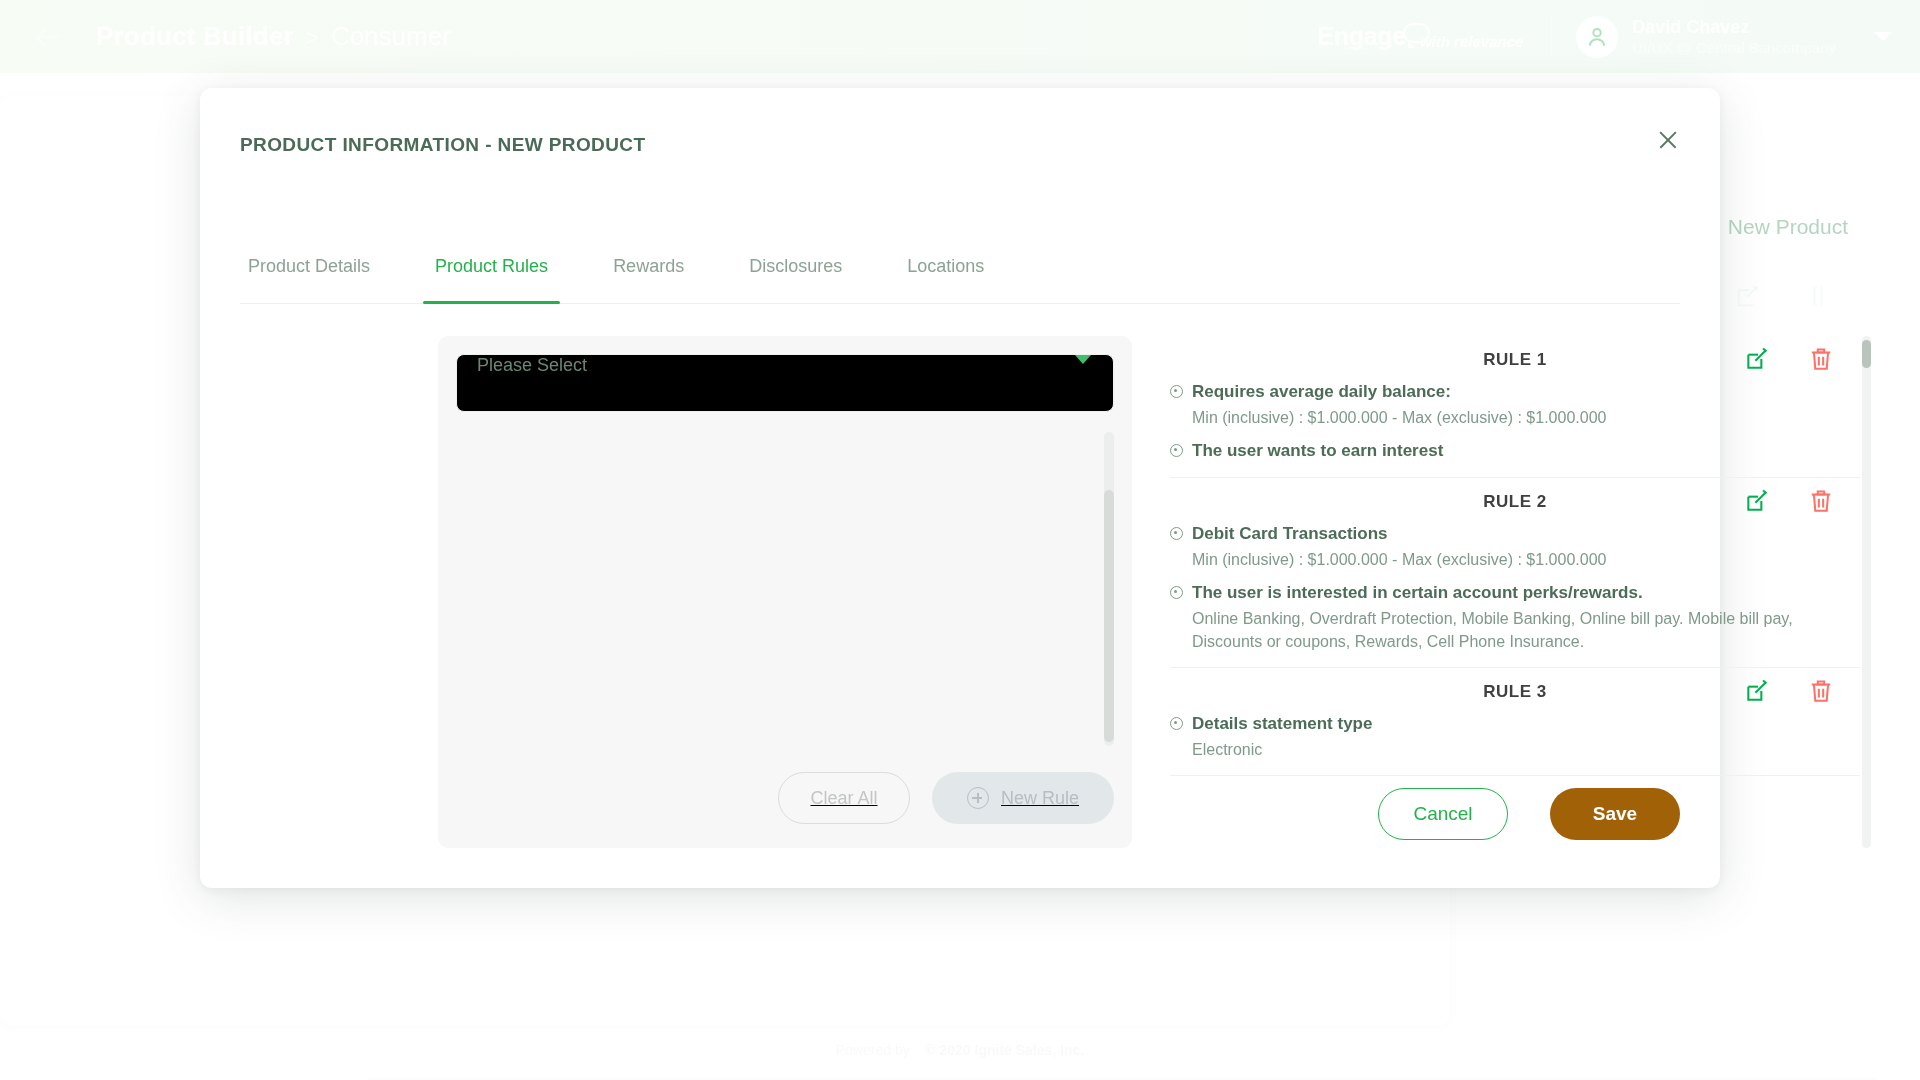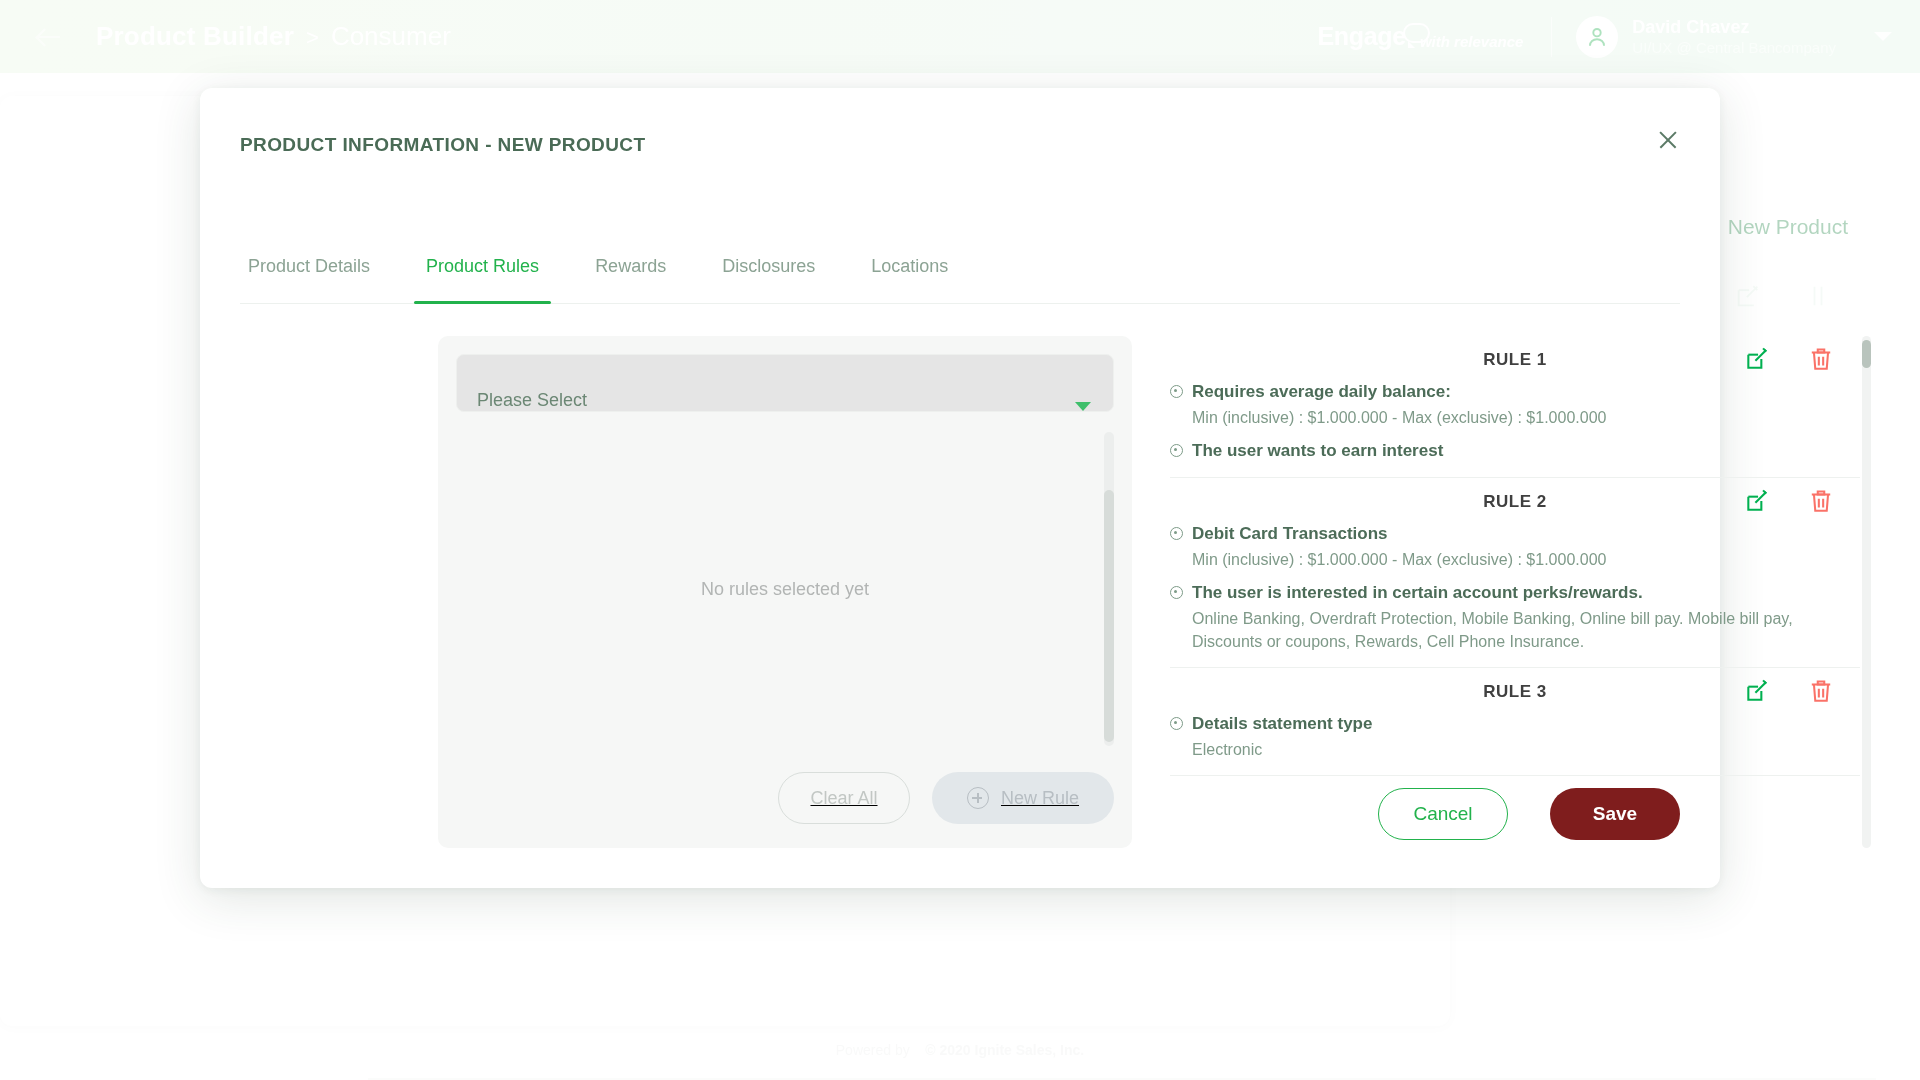--- a/index.html
+++ b/index.html
@@ -143,42 +143,42 @@
   }
   .modal-close:before, .modal-close:after {
     content:""; position: absolute; left: 5px; top: 15px; width: 22px; height: 1.6px;
     background: #5b7a66;
   }
   .modal-close:before { transform: rotate(45deg); }
   .modal-close:after  { transform: rotate(-45deg); }
 
   .tabs {
     position: absolute; left: 40px; top: 168px; width: 1440px; height: 48px;
-    display: flex; gap: 4px; border-bottom: 1px solid #edf1ee;
+    display: flex; gap: 13px; border-bottom: 1px solid #edf1ee;
   }
   .tab {
     font-size: 18px; color: #8ca394; font-weight: 300; padding: 0 26px 16px 26px;
     cursor: pointer; position: relative;
   }
   .tab:first-child { padding-left: 8px; }
   .tab.active { color: #22b24c; }
   .tab.active:after {
     content:""; position:absolute; left: 14px; right: 14px; bottom: -1px; height: 3px;
     background: #22b24c; border-radius: 2px;
   }
 
   
   .rules-picker {
     position: absolute; left: 238px; top: 248px; width: 694px; height: 512px;
     background: #f6f7f6; border-radius: 10px;
   }
   .select-box {
     position: absolute; left: 18px; top: 18px; width: 658px; height: 58px;
-    background: #e5e5e5; border: 1px solid #eef0ee; border-radius: 8px;
-    display: flex; align-items: flex-end; padding: 0 20px; cursor: pointer;
+    background: #000000; border: 1px solid #eef0ee; border-radius: 8px;
+    display: flex; align-items: flex-start; padding: 0 20px; cursor: pointer;
   }
   .select-label { font-size: 18px; color: #6b8774; font-weight: 300; }
   .select-caret {
     position: absolute; right: 22px; width: 0; height: 0;
     border-left: 8px solid transparent; border-right: 8px solid transparent;
     border-top: 9px solid #3fbf6b;
   }
   .empty-area {
     position: absolute; left: 18px; top: 96px; width: 658px; height: 314px;
     display: flex; align-items: center; justify-content: center;
@@ -261,21 +261,21 @@
   .modal-actions {
     position: absolute; right: 40px; bottom: 48px; display: flex; gap: 42px; align-items: center;
   }
   .btn-cancel {
     width: 130px; height: 52px; border: 1.6px solid #22b24c; border-radius: 26px;
     background: #ffffff; color: #22b24c; font-size: 19px;
     display: flex; align-items: center; justify-content: center; cursor: pointer;
   }
   .btn-save {
     width: 130px; height: 52px; border: none; border-radius: 26px;
-    background: #7f1d1d; color: #ffffff; font-size: 19px; font-weight: bold;
+    background: #a16207; color: #ffffff; font-size: 19px; font-weight: bold;
     display: flex; align-items: center; justify-content: center; cursor: pointer;
   }
 </style>
 </head>
 <body>
 
 <div id="app">
 
   <div class="bg-layer">
 
@@ -431,23 +431,20 @@
       <div class="tab">Disclosures</div>
       <div class="tab">Locations</div>
     </div>
 
     <div class="rules-picker">
       <div class="select-box">
         <span class="select-label">Please Select</span>
         <span class="select-caret"></span>
       </div>
 
-      <div class="empty-area">
-        <span class="empty-text">No rules selected yet</span>
-      </div>
       <div class="picker-scroll">
         <div class="picker-thumb"></div>
       </div>
 
       <div class="picker-actions">
         <div class="btn-clear">Clear All</div>
         <div class="btn-newrule">
           <span class="plus-circle"></span>
           <span>New Rule</span>
         </div>

